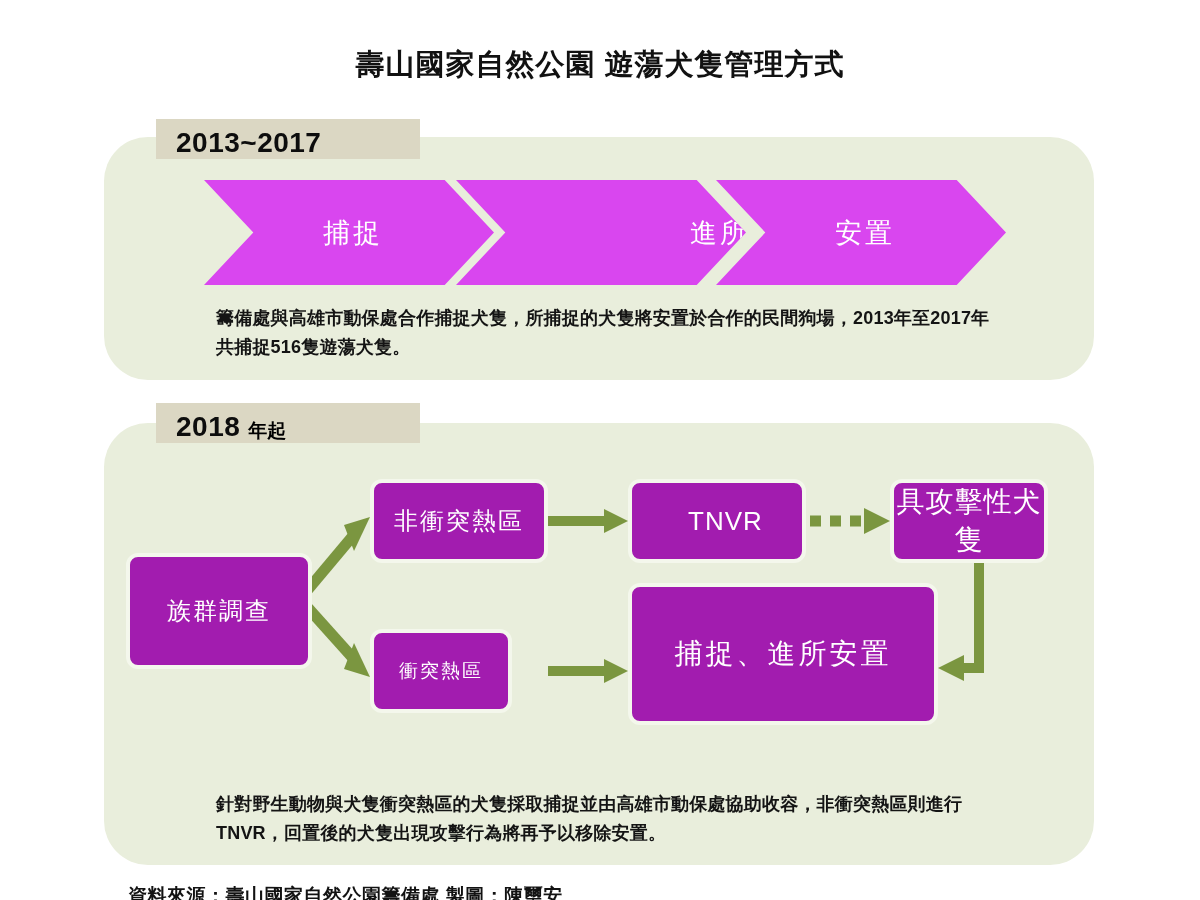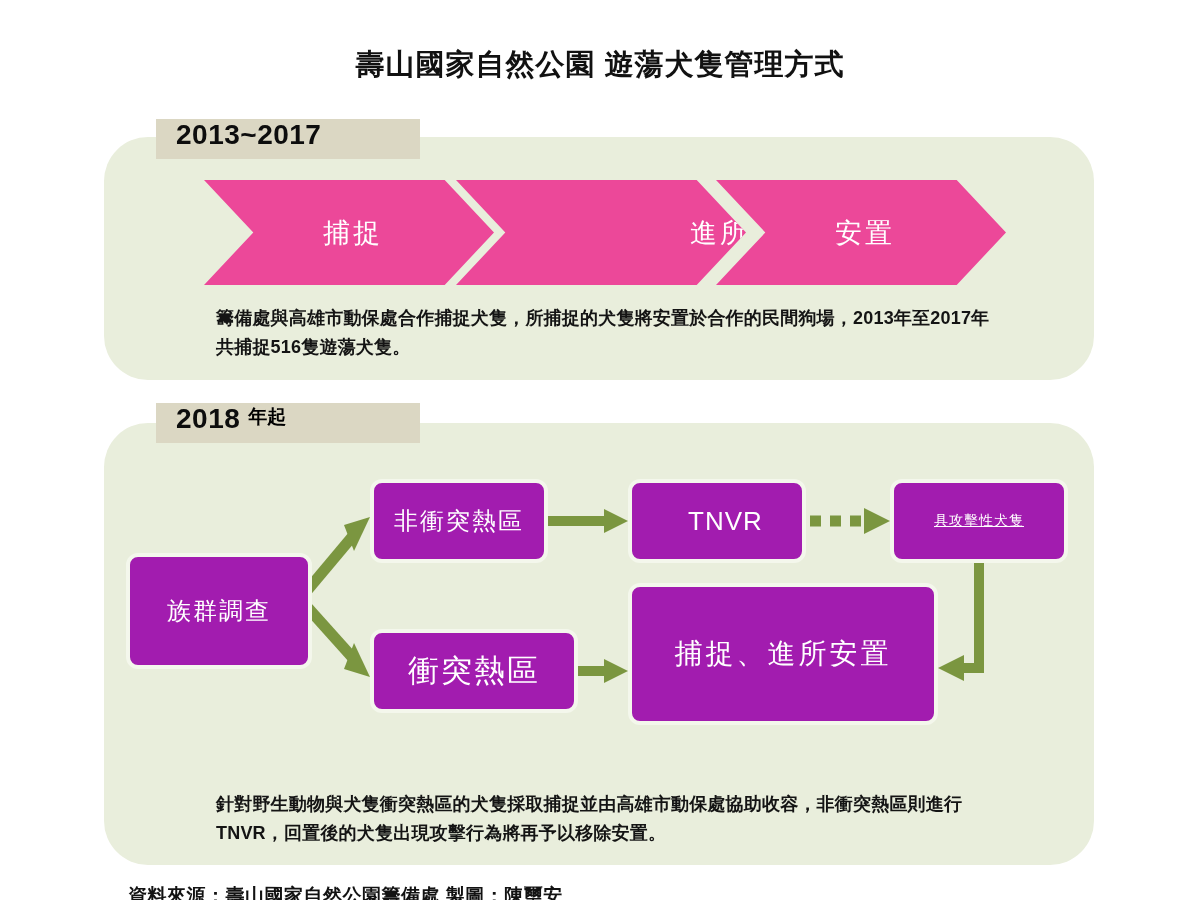--- a/index.html
+++ b/index.html
@@ -41,21 +41,21 @@
     border-radius: 44px;
   }
   #panel-1 { left: 104px; top: 112px; width: 990px; height: 243px; }
   #panel-2 { left: 104px; top: 398px; width: 990px; height: 442px; }
 
   .tag {
     position: absolute;
     background: #dbd7c3;
     height: 40px;
     display: flex;
-    align-items: flex-start;
+    align-items: flex-end;
     padding: 0 18px 0 20px;
     box-sizing: border-box;
     white-space: nowrap;
   }
   #tag-1 { left: 156px; top: 94px; width: 264px; }
   #tag-2 { left: 156px; top: 378px; width: 264px; }
   .tag .tag-main {
     font-size: 28px;
     font-weight: bold;
     letter-spacing: 0.5px;
@@ -76,21 +76,21 @@
     left: 204px;
     top: 155px;
     width: 780px;
     height: 105px;
   }
   .chevron {
     position: absolute;
     top: 0;
     width: 290px;
     height: 105px;
-    background: #ec4899;
+    background: #d946ef;
     -webkit-clip-path: polygon(0 0, 83% 0, 100% 50%, 83% 100%, 0 100%, 17% 50%);
     clip-path: polygon(0 0, 83% 0, 100% 50%, 83% 100%, 0 100%, 17% 50%);
     display: flex;
     align-items: center;
     justify-content: center;
     color: #ffffff;
     font-size: 27px;
     letter-spacing: 3px;
   }
   .chevron .chev-label { transform: translateX(4px); }
@@ -125,23 +125,23 @@
     box-sizing: border-box;
     display: flex;
     align-items: center;
     justify-content: center;
     color: #ffffff;
     text-align: center;
     letter-spacing: 2px;
   }
   #node-survey   { left: 22px;   top: 130px; width: 186px; height: 116px; font-size: 24px; }
   #node-nonhot   { left: 266px; top: 56px;  width: 178px; height: 84px; font-size: 24px; }
-  #node-hot      { left: 266px; top: 206px; width: 208px; height: 84px; font-size: 31px; }
+  #node-hot      { left: 266px; top: 206px; width: 142px; height: 84px; font-size: 19px; }
   #node-tnvr     { left: 524px; top: 56px;  width: 178px; height: 84px; font-size: 26px; letter-spacing: 1px; padding-left: 17px; }
-  #node-aggr     { left: 786px; top: 56px;  width: 178px; height: 84px; font-size: 14px; letter-spacing: 1px; text-decoration: underline; }
+  #node-aggr     { left: 786px; top: 56px;  width: 158px; height: 84px; font-size: 28px; letter-spacing: 1px; }
   #node-capture  { left: 524px; top: 160px; width: 310px; height: 142px; font-size: 28px; letter-spacing: 3px; }
 
   .connector {
     position: absolute;
     left: 0;
     top: 0;
     width: 990px;
     height: 442px;
     overflow: visible;
     pointer-events: none;

